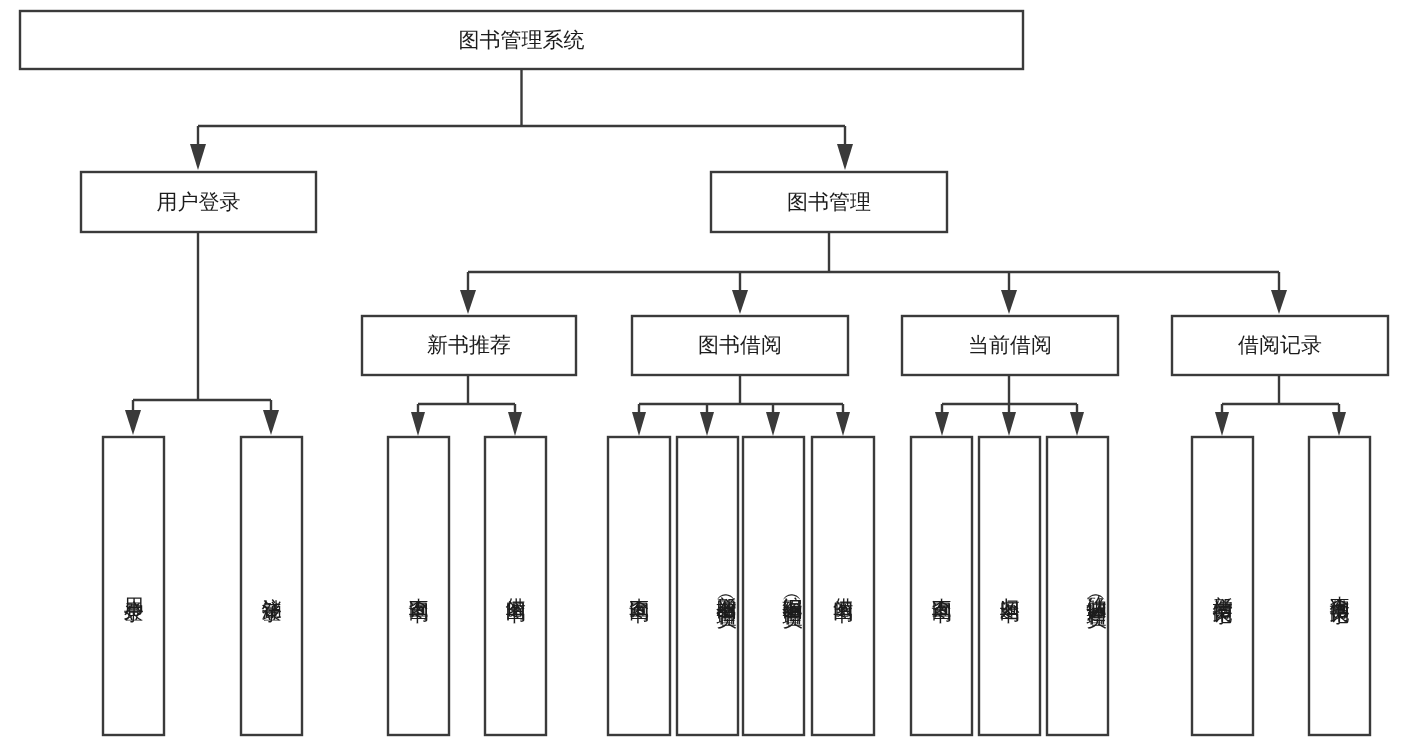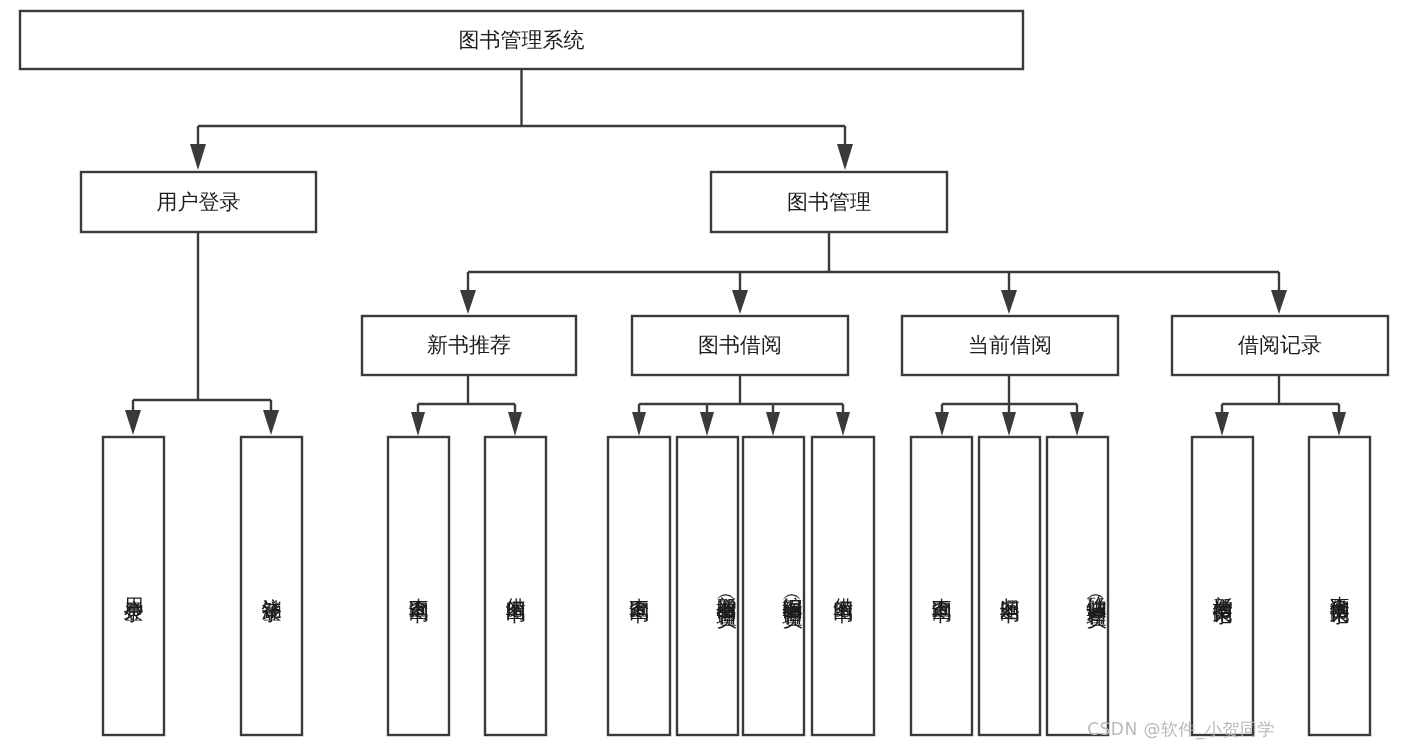--- a/index.html
+++ b/index.html
@@ -12,20 +12,21 @@
     font-family: "DejaVu Sans", "Liberation Sans", sans-serif;
     width: 1405px;
     height: 747px;
     overflow: hidden;
   }
   #diagram-root {
     position: relative;
     width: 1283px;
     height: 747px;
     background: #ffffff;
+    padding-left: 20px;
   }
   svg.diagram-canvas {
     position: absolute;
     left: 0;
     top: 0;
     width: 1405px;
     height: 747px;
     display: block;
   }
   .node-box {
@@ -210,15 +211,14 @@
   <div class="node-label-v" style="left:743px; top:443px; width:61px; height:292px; display:flex; align-items:flex-start; justify-content:center;">编辑图书（管理员）</div>
   <div class="node-label-v" style="left:812px; top:437px; width:62px; height:298px; display:flex; align-items:center; justify-content:center;">借阅图书</div>
 
   <div class="node-label-v" style="left:911px; top:437px; width:61px; height:298px; display:flex; align-items:center; justify-content:center;">查询图书</div>
   <div class="node-label-v" style="left:979px; top:437px; width:61px; height:298px; display:flex; align-items:center; justify-content:center;">归还图书</div>
   <div class="node-label-v" style="left:1047px; top:443px; width:61px; height:292px; display:flex; align-items:flex-start; justify-content:center;">确认归还（管理员）</div>
 
   <div class="node-label-v" style="left:1192px; top:437px; width:61px; height:298px; display:flex; align-items:center; justify-content:center;">新增借阅记录</div>
   <div class="node-label-v" style="left:1309px; top:437px; width:61px; height:298px; display:flex; align-items:center; justify-content:center;">查询借阅记录</div>
 
-  <div class="watermark">CSDN @软件_小贺同学</div>
 
 </div>
 
 </body></html>

